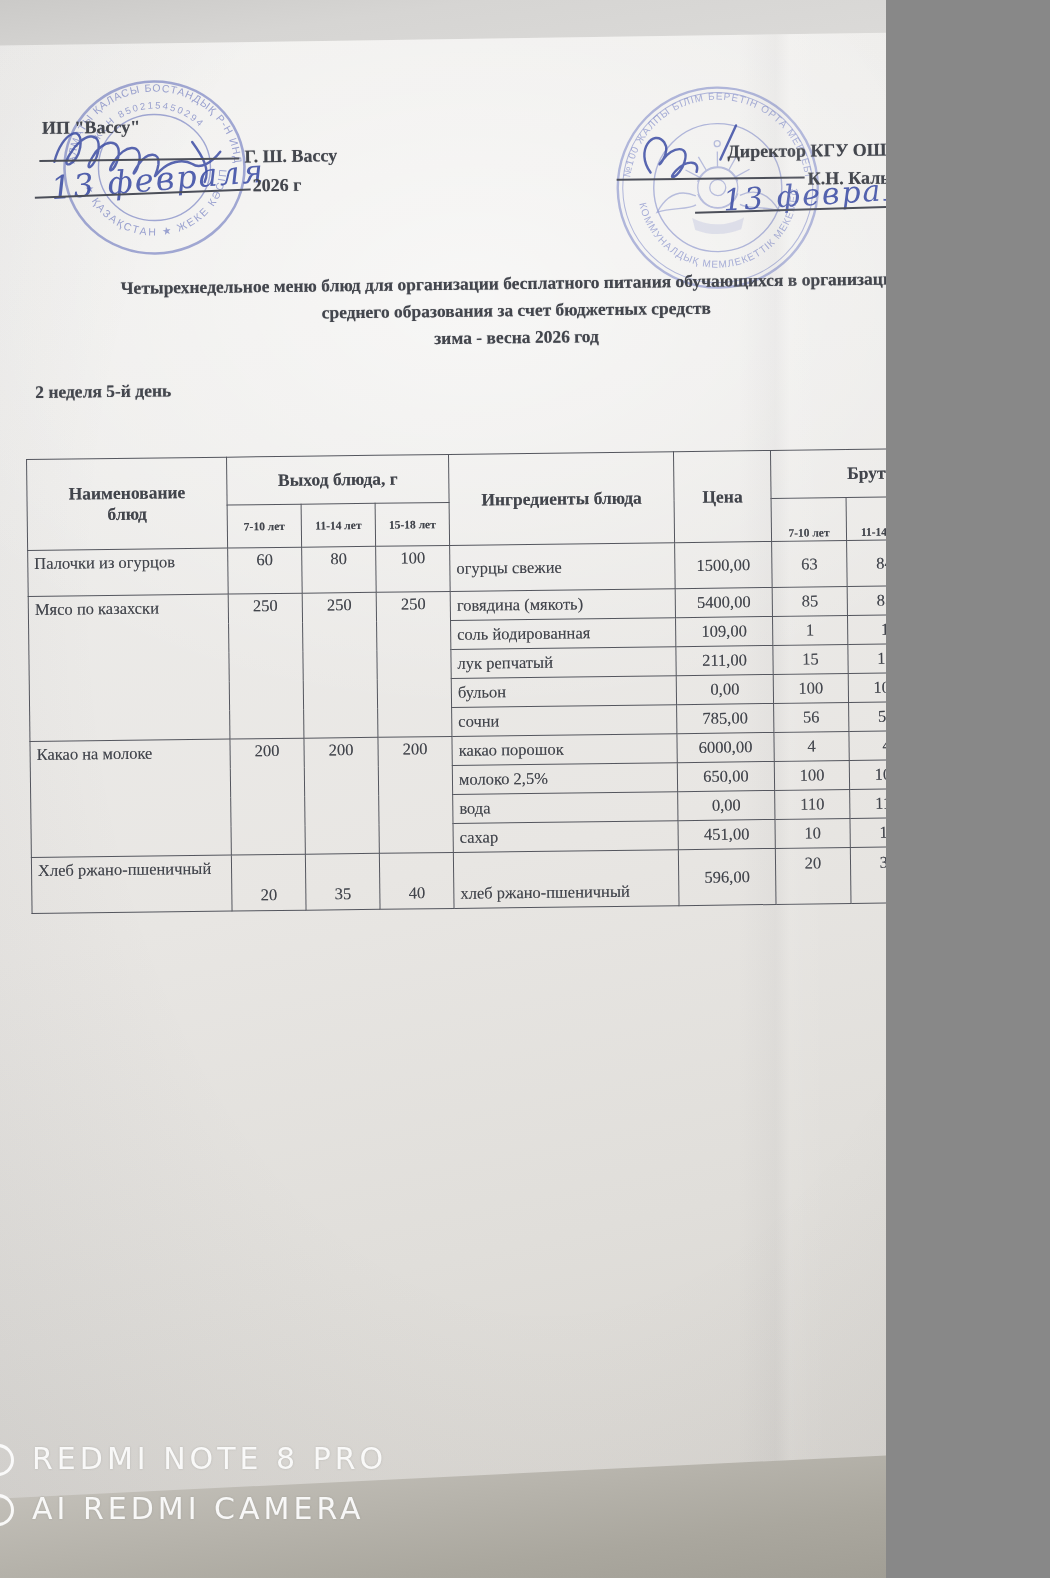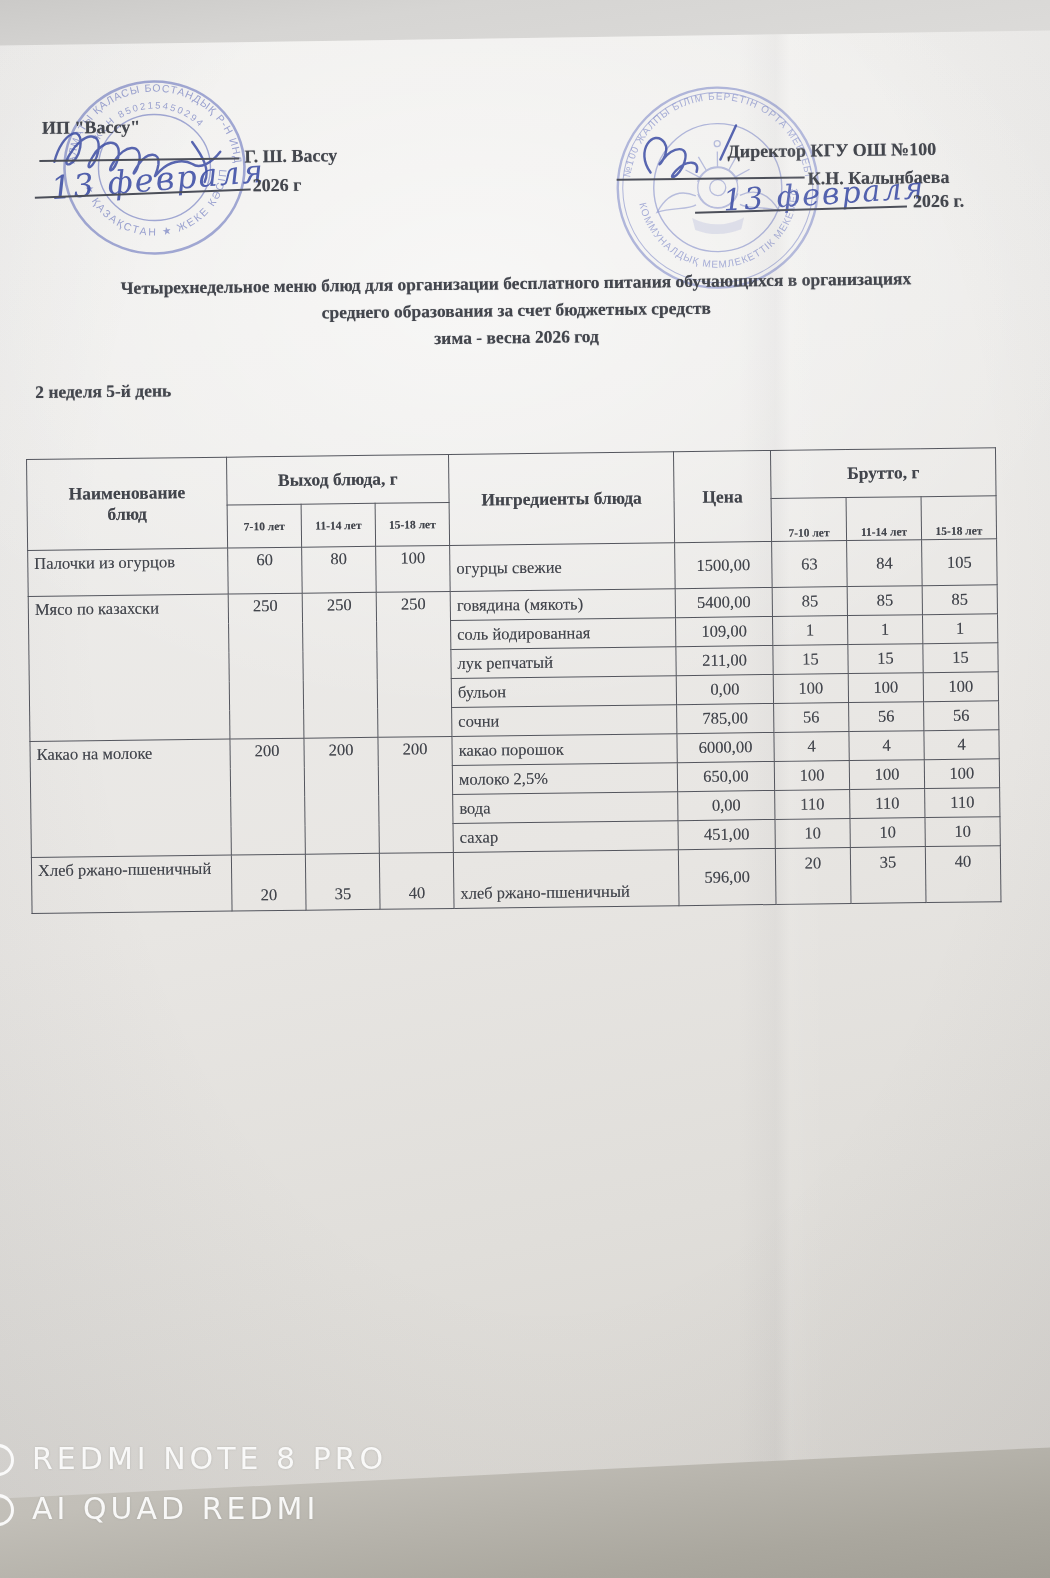--- a/index.html
+++ b/index.html
@@ -1,17 +1,17 @@
 <!DOCTYPE html>
 <html><head>
 <meta charset="utf-8">
 <style>
   html,body{margin:0;padding:0;background:#888;}
   .photo{
-    position:relative;width:1050px;height:1578px;overflow:hidden;
+    position:relative;width:886px;height:1578px;overflow:hidden;
     background:linear-gradient(172deg,#cbcac8 0%,#d6d5d3 4%,#dddcda 12%,#d8d6d2 60%,#c2bfb8 88%,#aaa79e 96%,#a19e95 100%);
     font-family:"Liberation Serif","DejaVu Serif",serif;
     color:#44474e;
   }
   
   .paper{
     position:absolute;left:-30px;top:30px;width:1110px;height:1470px;
     background:
       radial-gradient(ellipse 900px 600px at 45% 18%, rgba(255,255,255,.55), rgba(255,255,255,0) 70%),
       linear-gradient(168deg,#f1f0ee 0%,#edecea 28%,#e8e6e3 55%,#e0deda 78%,#d7d4cf 100%);
@@ -283,15 +283,15 @@
     <div class="paper-crease"></div>
     <div class="paper-vignette"></div>
   </div>
 
   <div class="watermark wm1">
     <div class="wm-ring"></div>
     <div class="wm-text">REDMI NOTE 8 PRO</div>
   </div>
   <div class="watermark wm2">
     <div class="wm-ring"></div>
-    <div class="wm-text">AI QUAD REDMI</div>
+    <div class="wm-text">AI REDMI CAMERA</div>
   </div>
 </div>
 
 </body></html>

